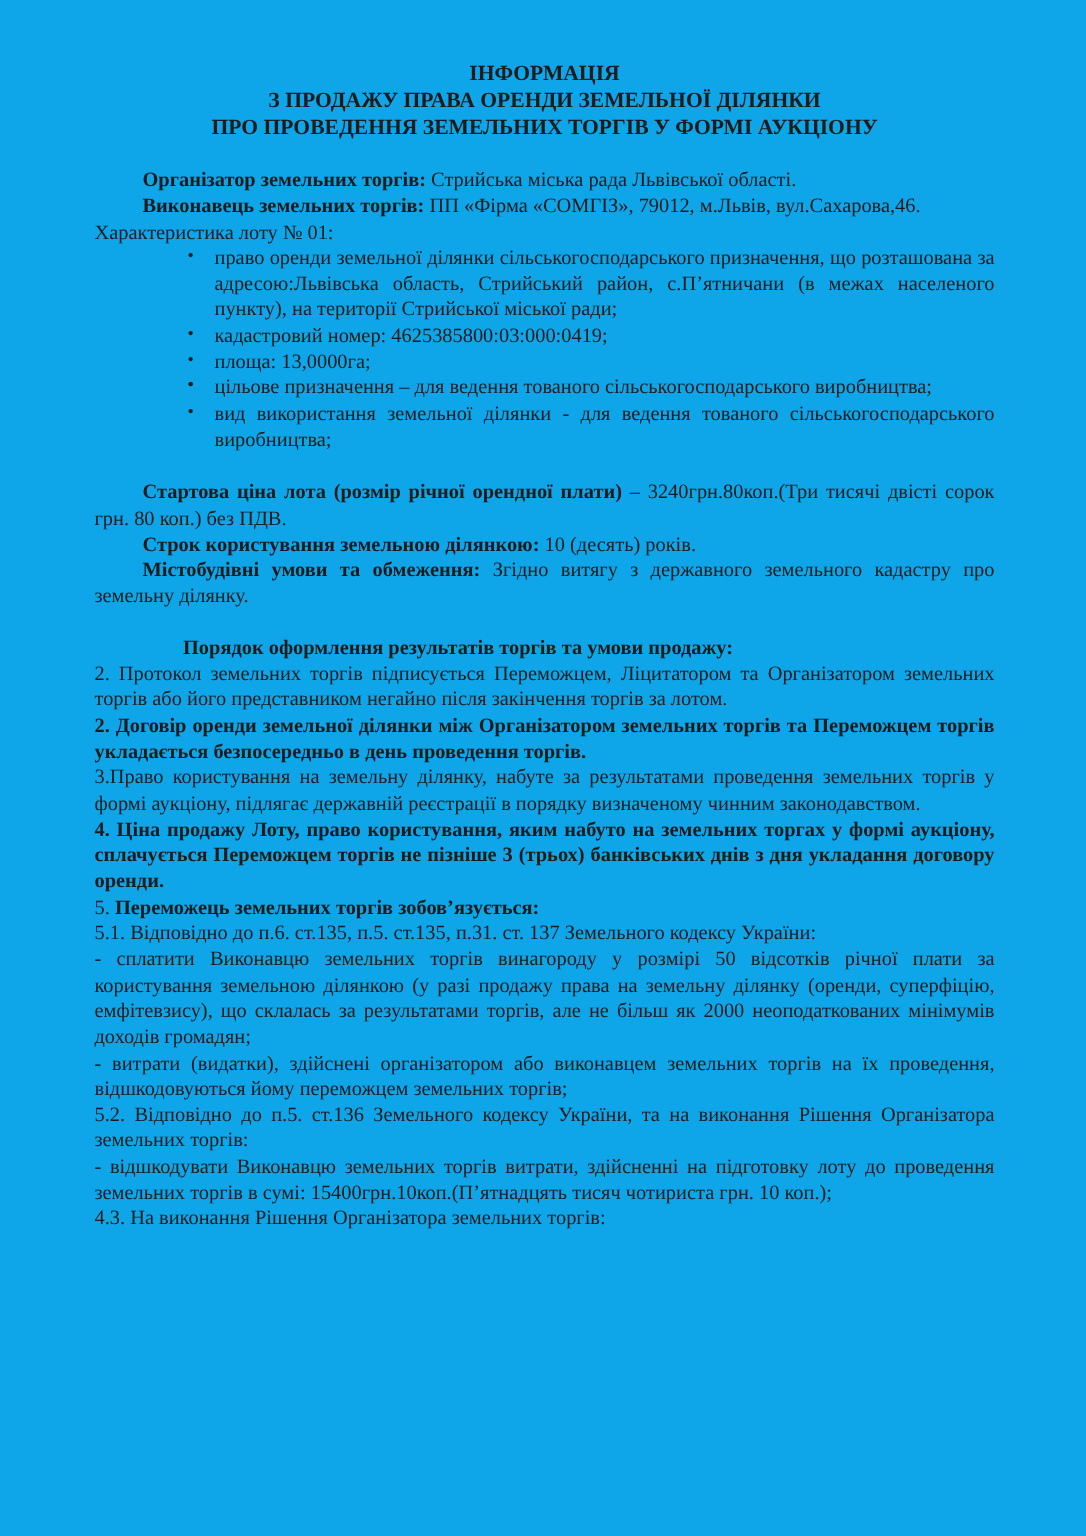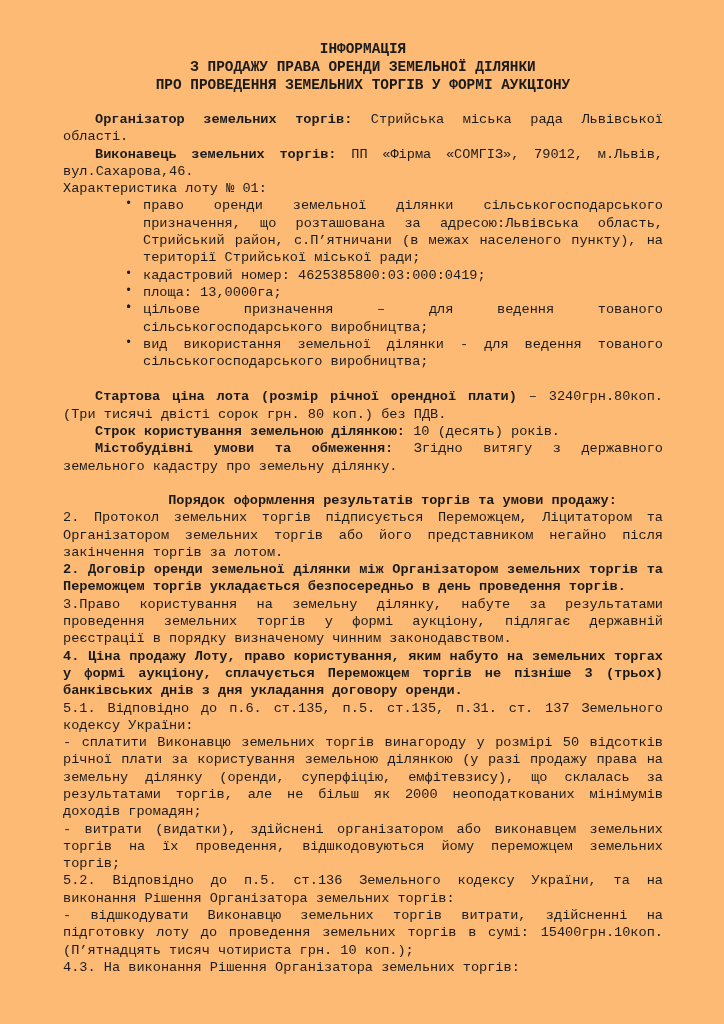--- a/index.html
+++ b/index.html
@@ -5,23 +5,23 @@
   html, body {
     margin: 0;
     padding: 0;
     background: #ffffff;
   }
   .page {
     position: relative;
     width: 724px;
     height: 1024px;
     box-sizing: border-box;
-    background: #fdba74;
+    background: #0ea5e9;
     color: #1b1b1b;
-    font-family: Liberation Mono, monospace;
+    font-family: Liberation Serif, serif;
     font-size: 13.6px;
     line-height: 17.3px;
     padding: 40px 61px 0 63px;
     overflow: hidden;
   }
   .doc-title {
     text-align: center;
     font-weight: bold;
     font-size: 14.4px;
     line-height: 18px;
@@ -54,21 +54,21 @@
   }
   .gap {
     height: 17px;
   }
   .gap-lg {
     height: 18px;
   }
   .procedure-heading {
     text-indent: 59px;
     font-weight: bold;
-    text-align: center;
+    text-align: left;
   }
 </style>
 </head>
 <body>
 
 <div class="page">
 
   <div class="doc-title">
     <div>ІНФОРМАЦІЯ</div>
     <div>З ПРОДАЖУ ПРАВА ОРЕНДИ ЗЕМЕЛЬНОЇ ДІЛЯНКИ</div>
@@ -99,20 +99,21 @@
   <p class="indent"><span class="b">Містобудівні умови та обмеження:</span><span> Згідно витягу з державного земельного кадастру про земельну ділянку.</span></p>
 
   <div class="gap"></div>
 
   <p class="procedure-heading">Порядок оформлення результатів торгів та умови продажу:</p>
 
   <p>2. Протокол земельних торгів підписується Переможцем, Ліцитатором та Організатором земельних торгів або його представником негайно після закінчення торгів за лотом.</p>
   <p class="b">2. Договір оренди земельної ділянки між Організатором земельних торгів та Переможцем торгів укладається безпосередньо в день проведення торгів.</p>
   <p>3.Право користування на земельну ділянку, набуте за результатами проведення земельних торгів у формі аукціону, підлягає державній реєстрації в порядку визначеному чинним законодавством.</p>
   <p class="b">4. Ціна продажу Лоту, право користування, яким набуто на земельних торгах у формі аукціону, сплачується Переможцем торгів не пізніше 3 (трьох) банківських днів з дня укладання договору оренди.</p>
+  <p><span>5. </span><span class="b">Переможець земельних торгів зобов’язується:</span></p>
   <p>5.1. Відповідно до п.6. ст.135, п.5. ст.135, п.31. ст. 137 Земельного кодексу України:</p>
   <p>- сплатити Виконавцю земельних торгів винагороду у розмірі 50 відсотків річної плати за користування земельною ділянкою (у разі продажу права на земельну ділянку (оренди, суперфіцію, емфітевзису), що склалась за результатами торгів, але не більш як 2000 неоподаткованих мінімумів доходів громадян;</p>
   <p>- витрати (видатки), здійснені організатором або виконавцем земельних торгів на їх проведення, відшкодовуються йому переможцем земельних торгів;</p>
   <p>5.2. Відповідно до п.5. ст.136 Земельного кодексу України, та на виконання Рішення Організатора земельних торгів:</p>
   <p>- відшкодувати Виконавцю земельних торгів витрати, здійсненні на підготовку лоту до проведення земельних торгів в сумі: 15400грн.10коп.(П’ятнадцять тисяч чотириста грн. 10 коп.);</p>
   <p>4.3. На виконання Рішення Організатора земельних торгів:</p>
 
 </div>
 
 </body></html>

